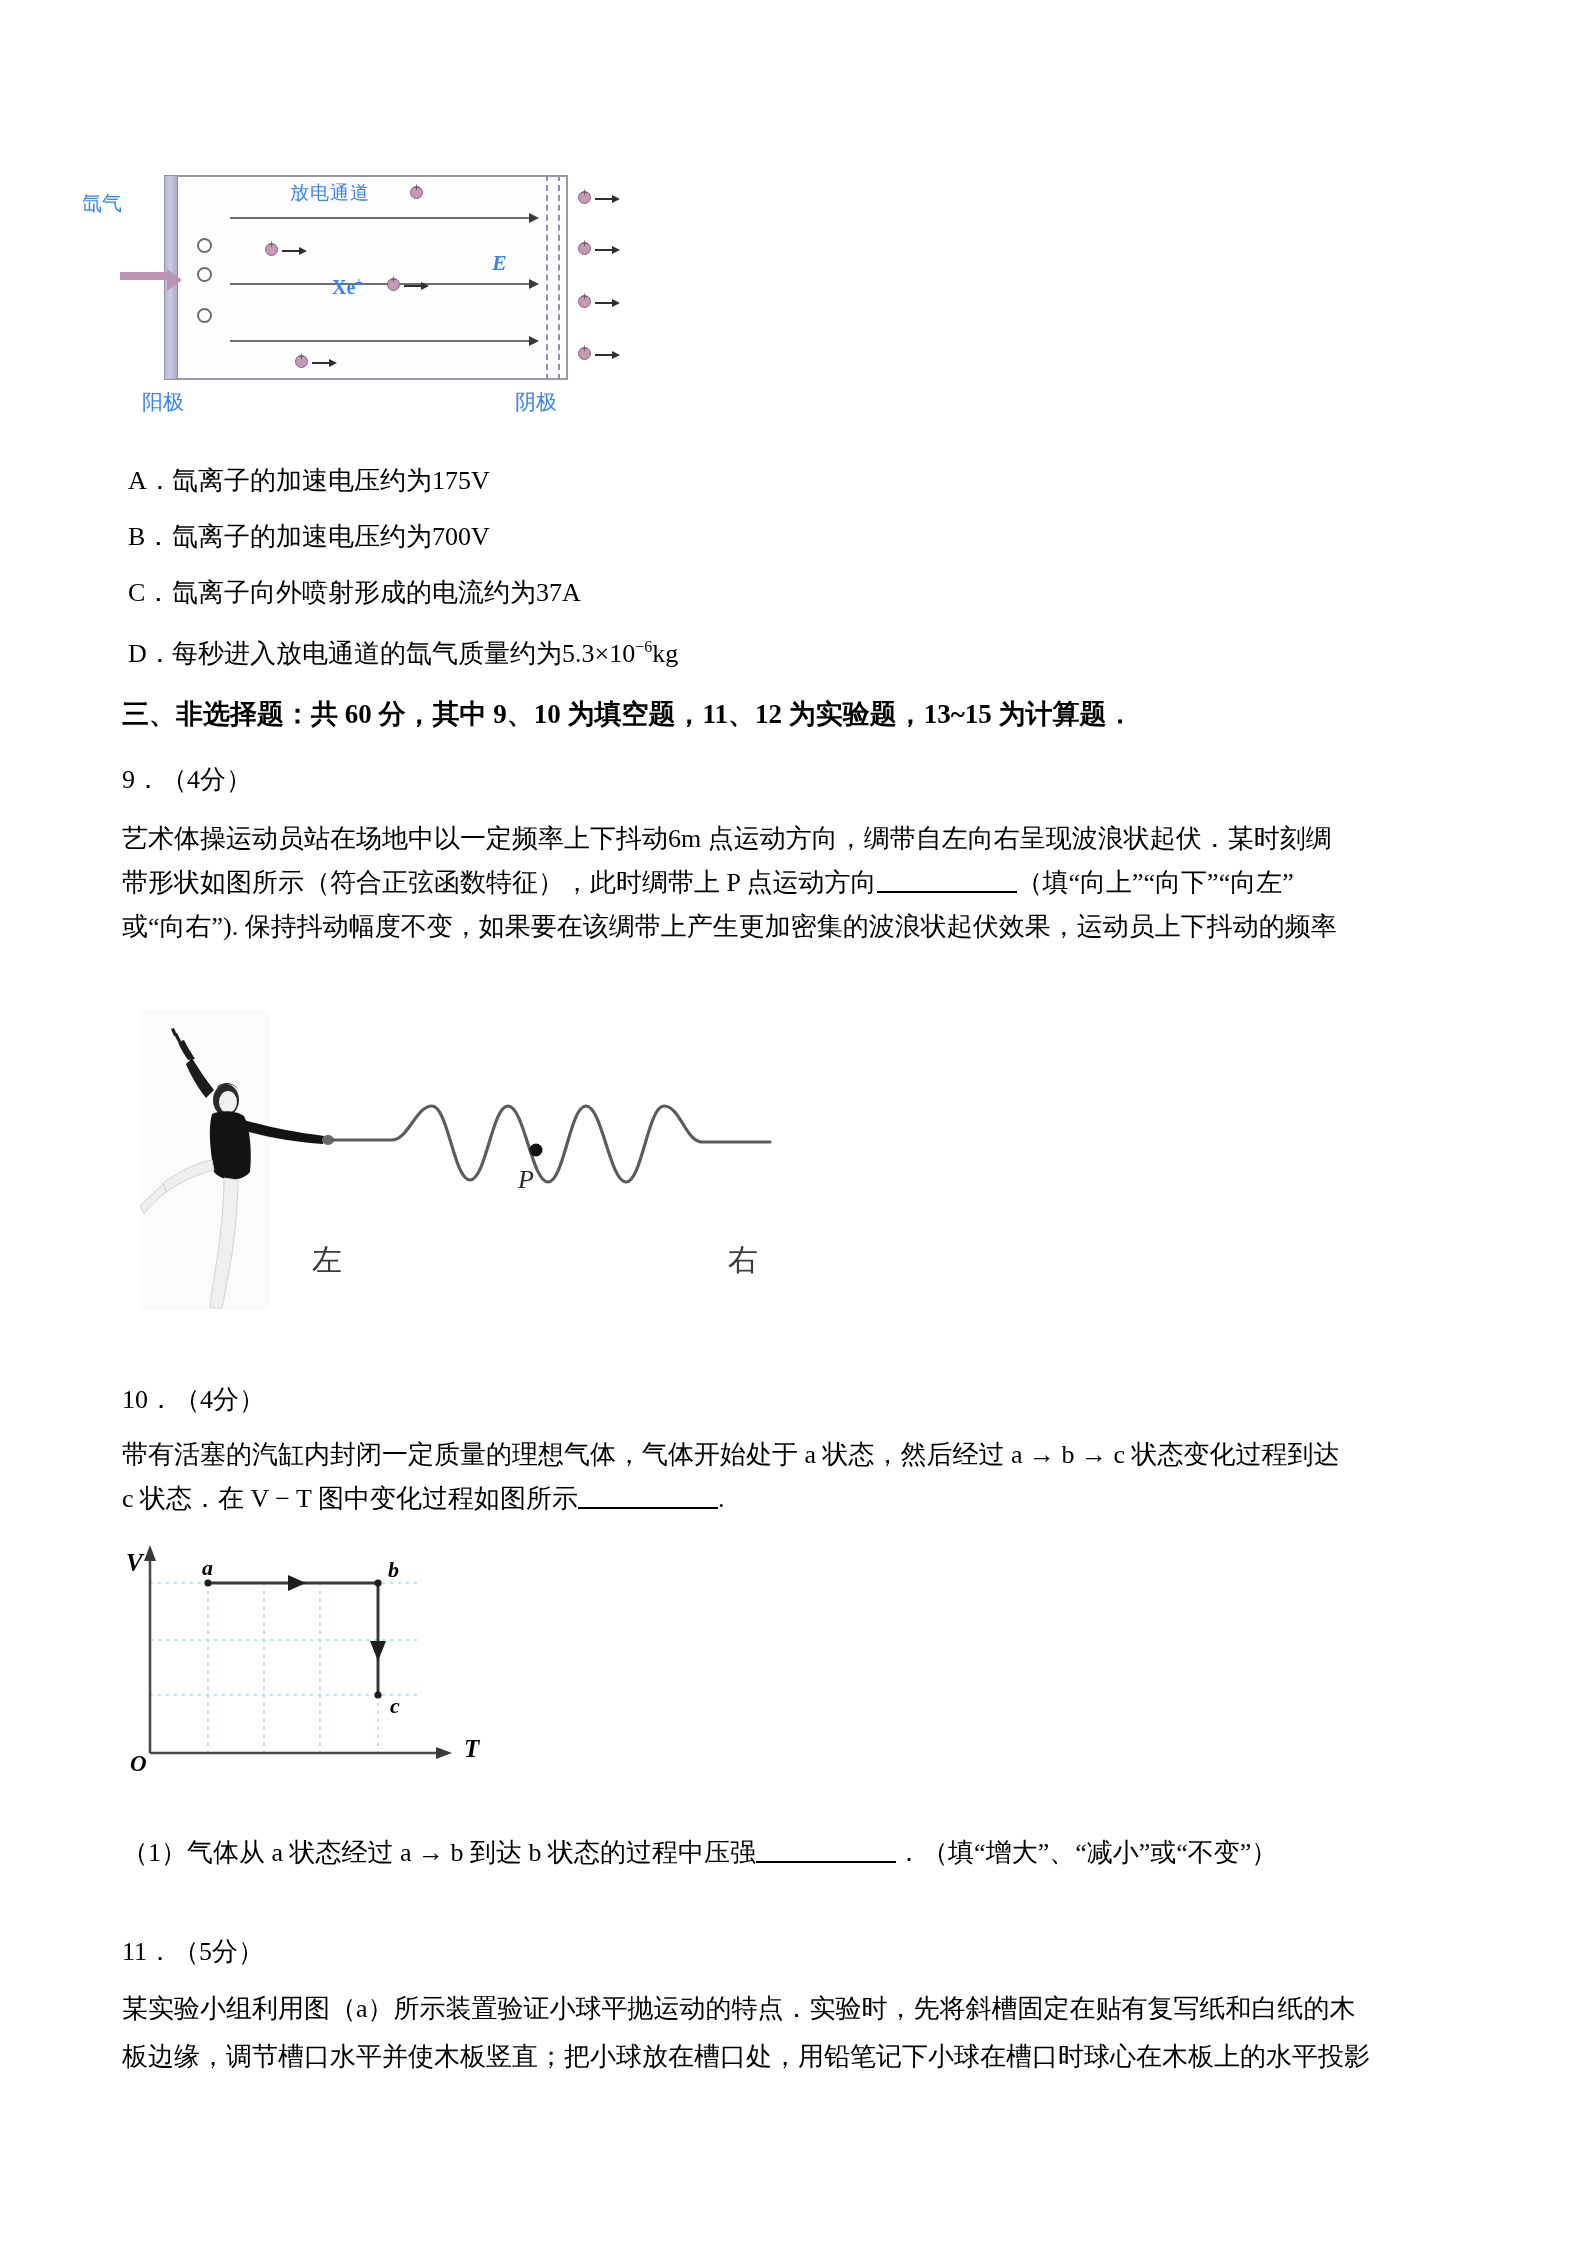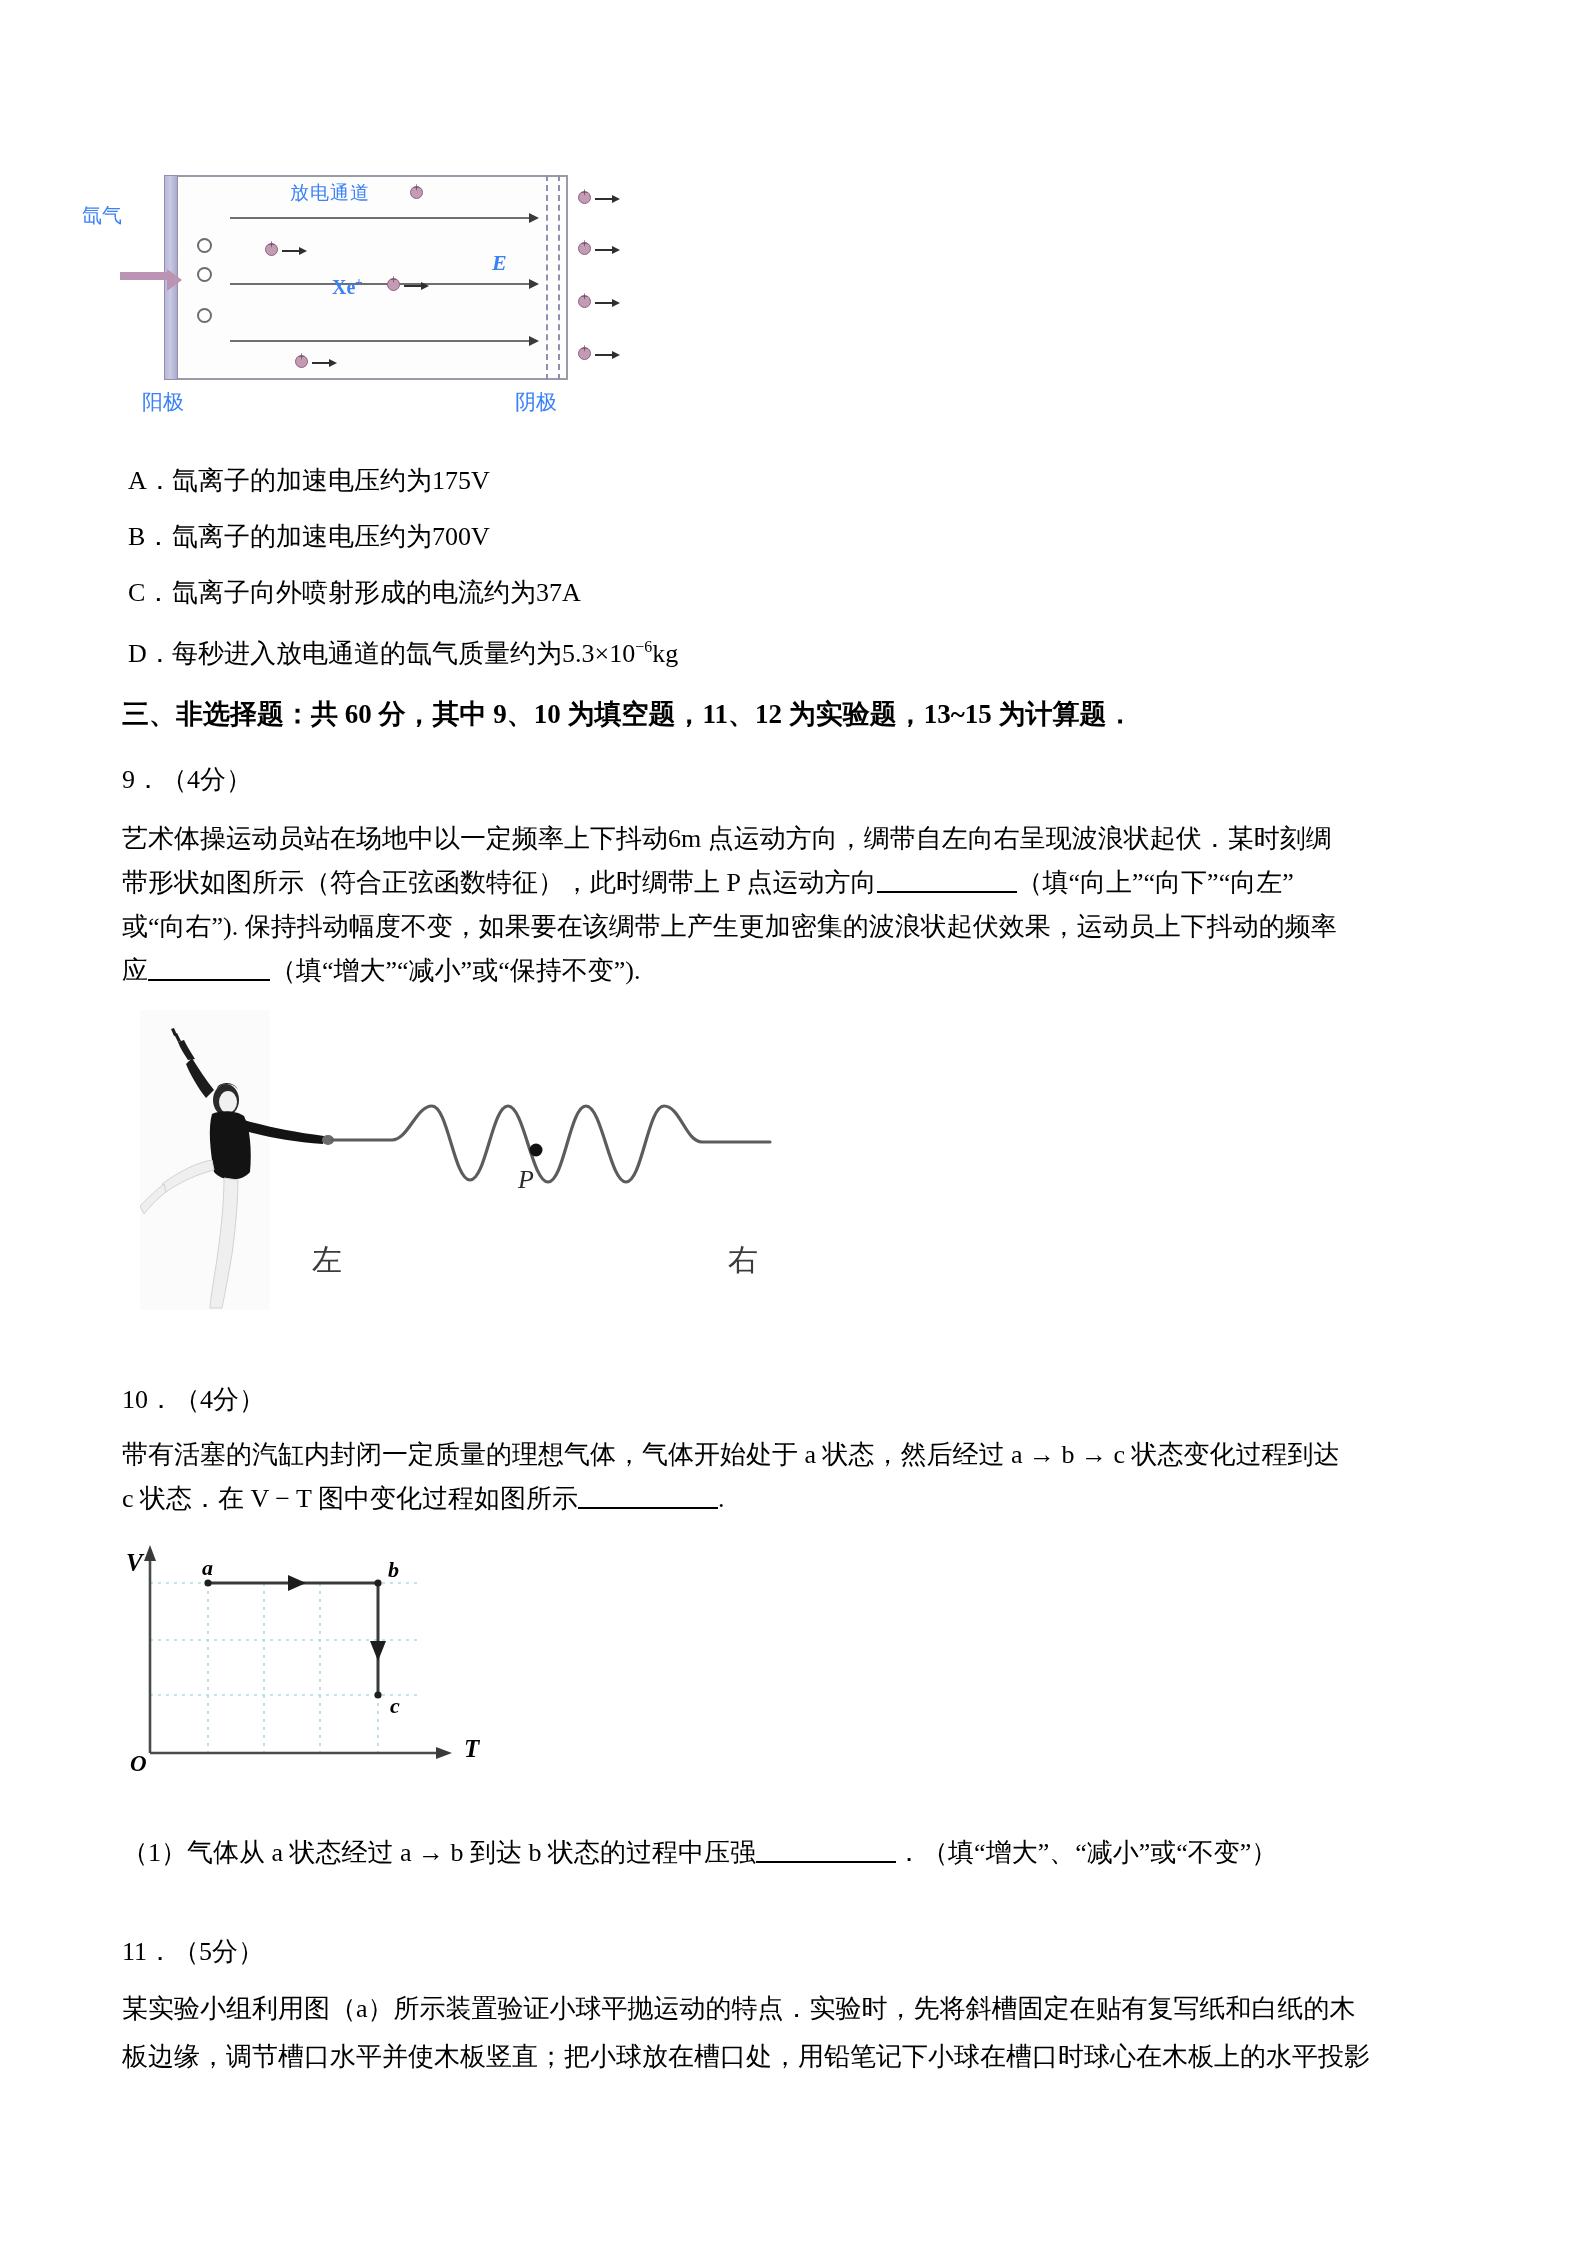--- a/index.html
+++ b/index.html
@@ -58,21 +58,21 @@
   .thr-label {
     position: absolute;
     font-family: "Liberation Serif", "DejaVu Serif", serif;
     font-size: 21px;
     color: #3b82f6;
     white-space: nowrap;
   }
   .lbl-anode  { left: 82px;  top: 238px; }
   .lbl-cathode{ left: 455px; top: 238px; }
   .lbl-gas {
-    left: 22px; top: 55px;
+    left: 22px; top: 43px;
     line-height: 1.05;
     font-size: 20px;
     text-align: center;
     width: 34px;
   }
   .lbl-channel { left: 230px; top: 30px; font-size: 19px; letter-spacing: 1px; }
   .lbl-E { left: 432px; top: 100px; font-style: italic; font-weight: bold; font-size: 22px; font-family: "Liberation Serif", serif; }
   .lbl-xe { left: 272px; top: 124px; font-size: 20px; font-weight: bold; }
   .lbl-xe sup { font-size: 13px; }
 
@@ -281,23 +281,20 @@
   <div class="qnum" style="left:122px; top:762px;">9．（4分）</div>
 
   <div class="para" style="left:122px; top:818px;">艺术体操运动员站在场地中以一定频率上下抖动6m 点运动方向，绸带自左向右呈现波浪状起伏．某时刻绸</div>
 
   <div class="para" style="left:122px; top:862px;">
     <span>带形状如图所示（符合正弦函数特征），此时绸带上 P 点运动方向</span><span class="blank"></span><span>（填“向上”“向下”“向左”</span>
   </div>
 
   <div class="para" style="left:122px; top:906px;">或“向右”). 保持抖动幅度不变，如果要在该绸带上产生更加密集的波浪状起伏效果，运动员上下抖动的频率</div>
 
-  <div class="para" style="left:122px; top:950px;">
-    <span>应</span><span class="blank short"></span><span>（填“增大”“减小”或“保持不变”).</span>
-  </div>
 
   <div class="fig-ribbon">
     <svg width="680" height="300" viewBox="0 0 680 300">
 
       <g fill="#e8e8e8" stroke="none">
         <rect x="0" y="0" width="130" height="300" fill="#fbfbfb"></rect>
       </g>
       <g fill="#1c1c1c">
 
         <path d="M48 50 C44 44 40 38 38 32 L44 30 C47 36 51 43 55 49 Z"></path>

